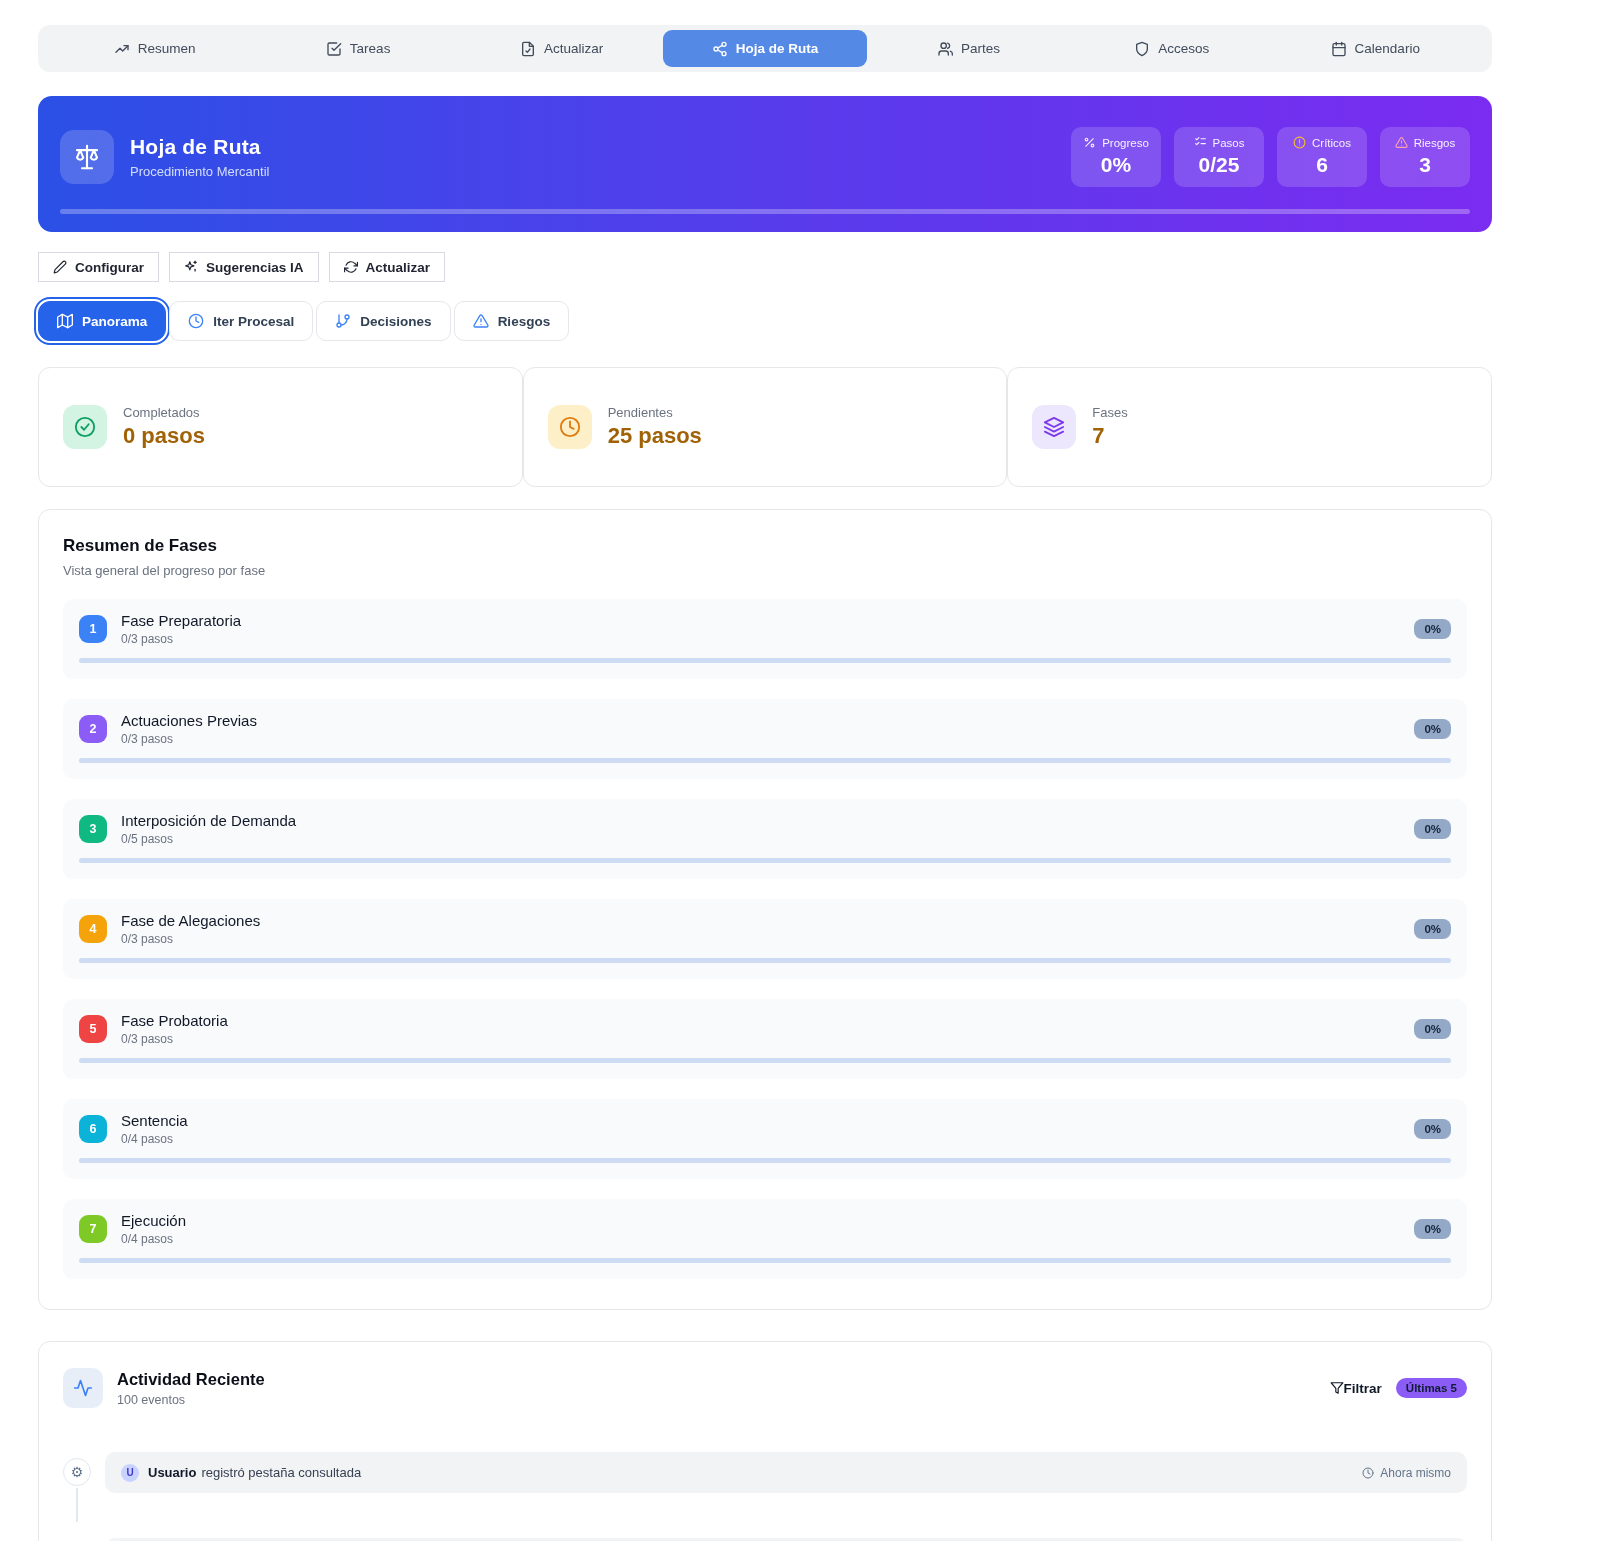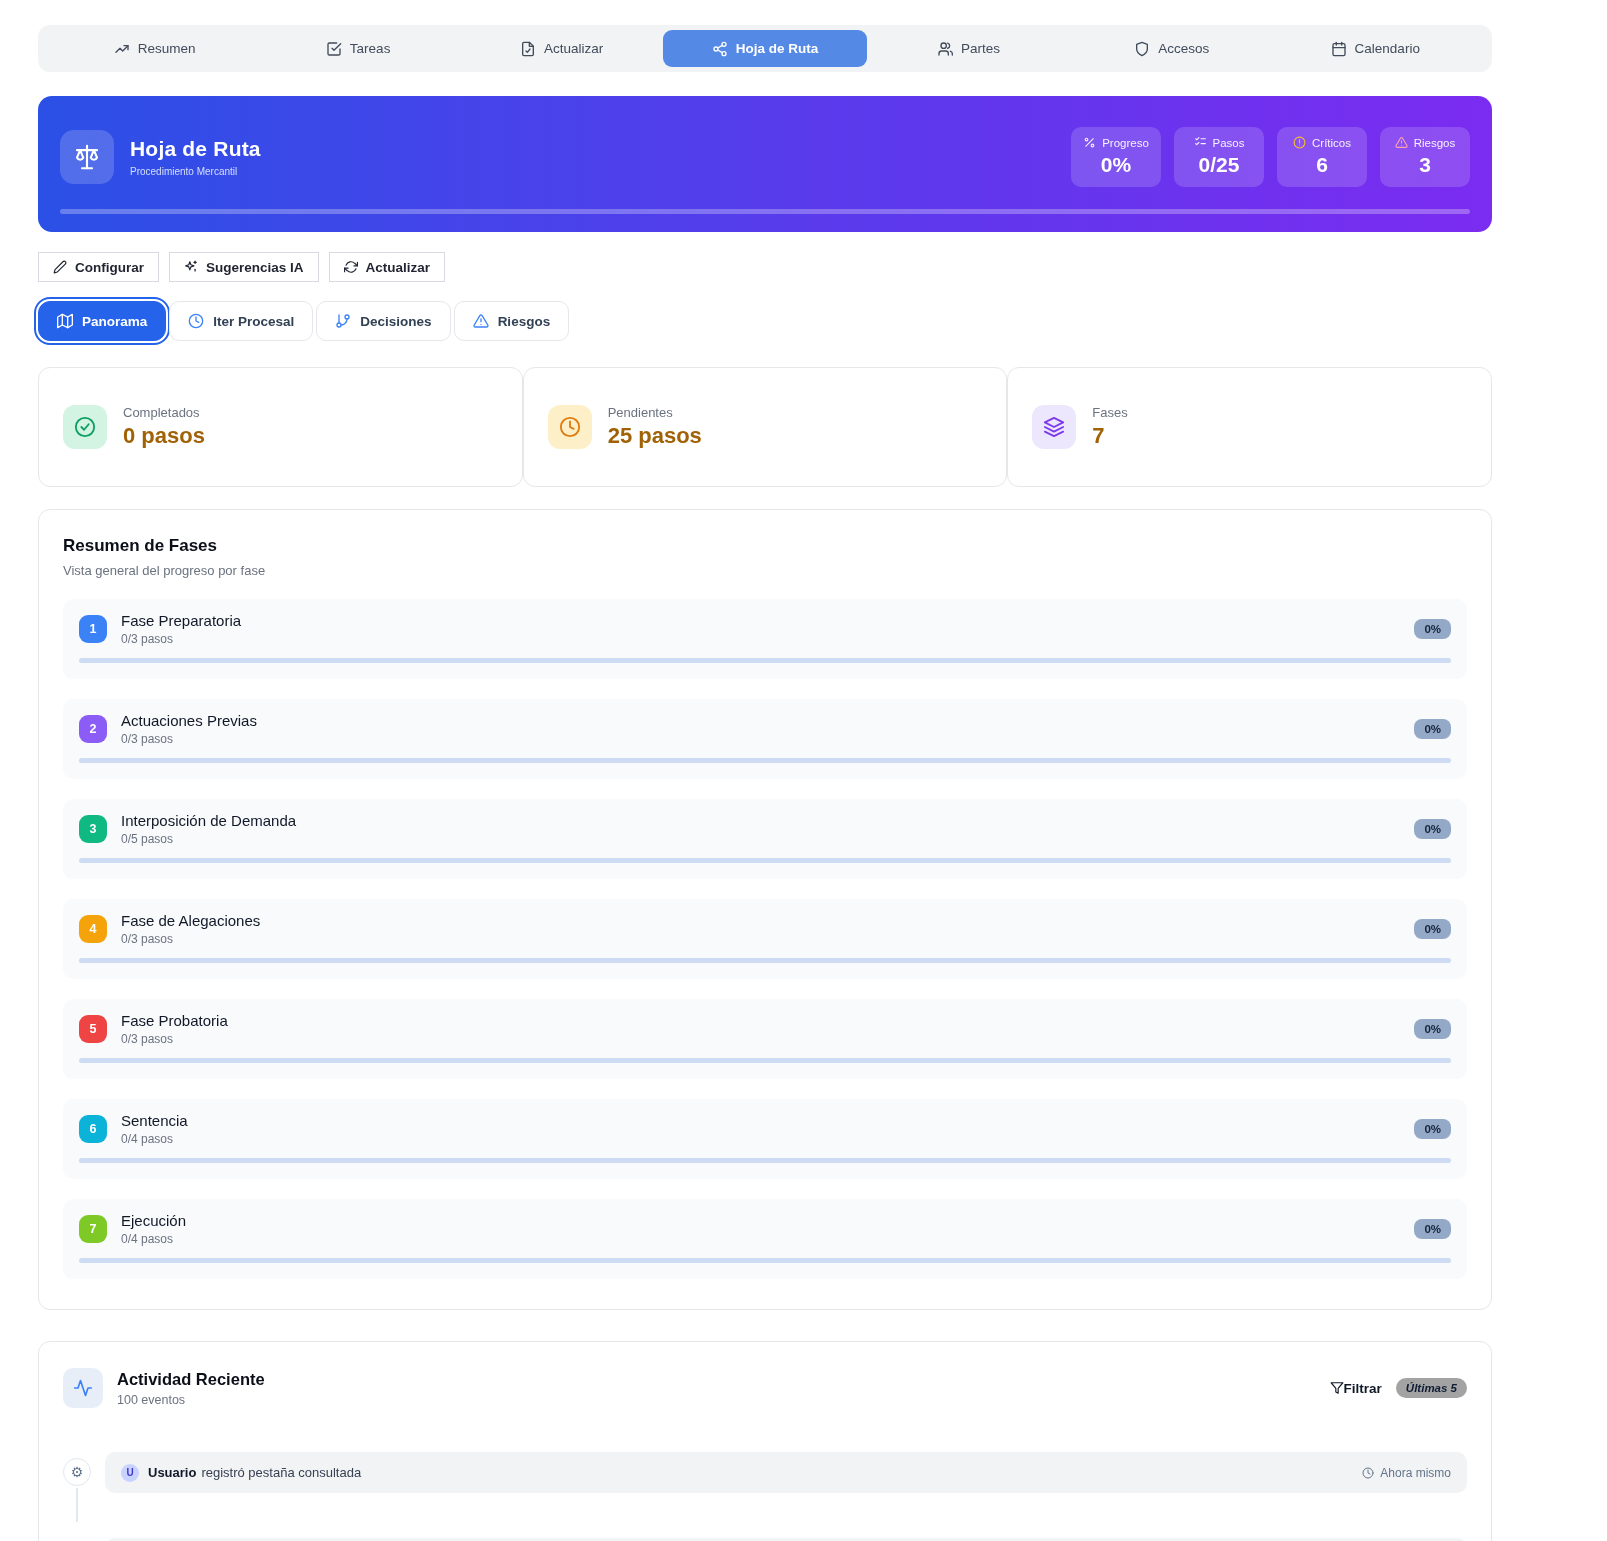--- a/index.html
+++ b/index.html
@@ -19,21 +19,21 @@
 
   
   .hero { margin-top: 24px; height: 136px; border-radius: 14px; position: relative;
     background: linear-gradient(90deg, #2b50e6 0%, #5a3aec 55%, #7b2cf0 100%);
     display: flex; align-items: center; padding: 0 22px 14px 22px; color: #fff; }
   .hero-icon { width: 54px; height: 54px; border-radius: 14px; background: rgba(255,255,255,0.18);
     display: flex; align-items: center; justify-content: center; }
   .hero-icon svg { width: 30px; height: 30px; stroke-width: 1.7; }
   .hero-titles { margin-left: 16px; }
   .hero-title { font-size: 21px; font-weight: 700; letter-spacing: .2px; }
-  .hero-sub { margin-top: 5px; font-size: 10px; color: rgba(224,232,255,0.92); }
+  .hero-sub { margin-top: 5px; font-size: 13px; color: rgba(224,232,255,0.92); }
   .hero-stats { margin-left: auto; display: flex; gap: 13px; }
   .hstat { min-width: 90px; padding: 9px 12px 10px; border-radius: 10px; background: rgba(255,255,255,0.16);
     text-align: center; }
   .hstat-top { display: flex; align-items: center; justify-content: center; gap: 6px;
     font-size: 11.5px; color: rgba(255,255,255,0.92); }
   .hstat-top svg { width: 13px; height: 13px; }
   .hstat-val { margin-top: 4px; font-size: 21px; font-weight: 700; color: #fff; }
   .hstat .warn { color: #fbbf24; }
   .hstat .risk { color: #fda4af; }
   .hero-track { position: absolute; left: 22px; right: 22px; bottom: 18px; height: 5px;
@@ -469,21 +469,21 @@
         <div class="act-title">Actividad Reciente</div>
         <div class="act-sub">100 eventos</div>
       </div>
       <div class="act-right">
         <button class="filter-btn">
           <svg class="ic" viewBox="0 0 24 24">
               <polygon points="22 3 2 3 10 12.5 10 19 14 21 14 12.5 22 3"></polygon>
             </svg>
           <span>Filtrar</span>
         </button>
-        <span class="act-badge" style="background-color: #a3a3a3; font-style: italic;">Últimas 5</span>
+        <span class="act-badge" style="background-color: #8b5cf6;">Últimas 5</span>
       </div>
     </div>
 
     <div class="timeline">
       <div class="tl-row">
         <div class="tl-node">
           <div class="tl-gear">⚙</div>
           <div class="tl-line"></div>
         </div>
         <div class="event-row">

